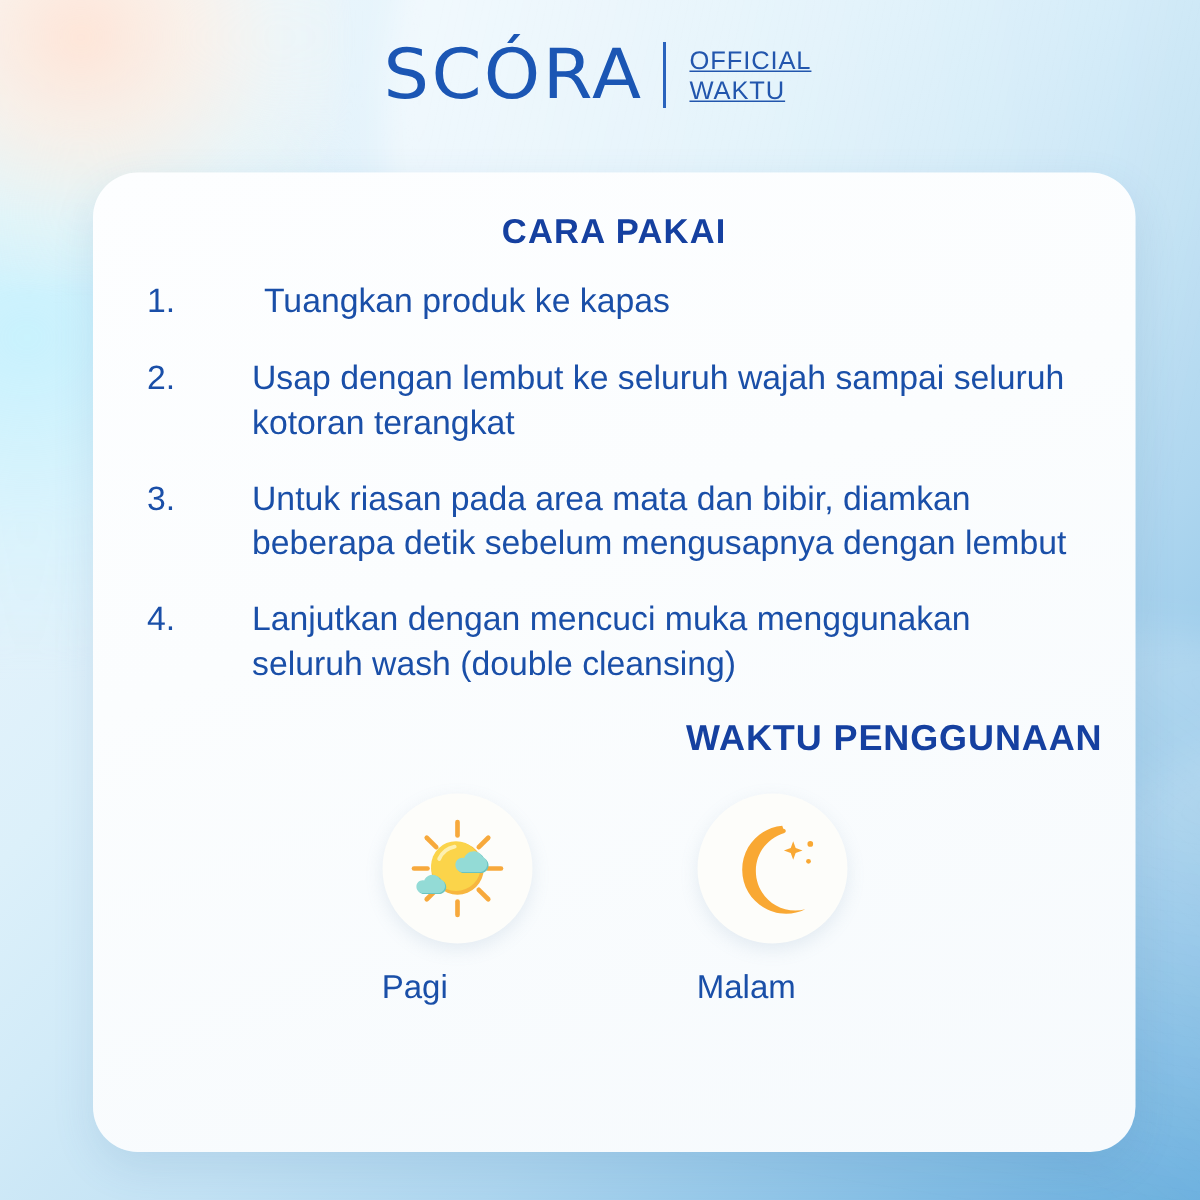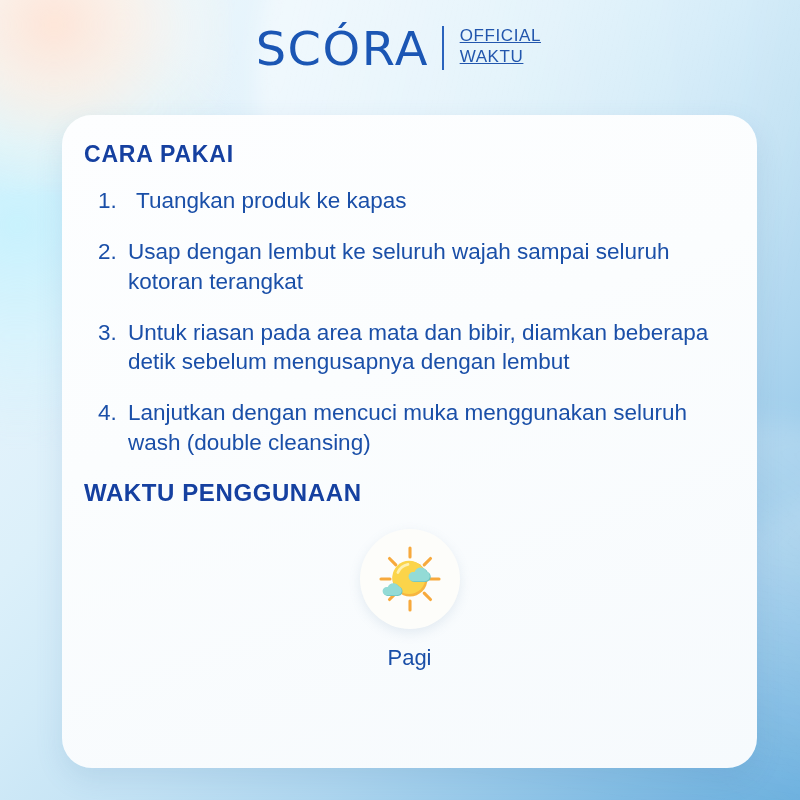--- a/index.html
+++ b/index.html
@@ -80,21 +80,21 @@
     transform: rotate(-26deg);
     filter: blur(16px);
   }
 
   
   .logo-wrap {
     position: absolute;
     top: 26px; left: 0; right: 0;
     display: flex;
     justify-content: center;
-    align-items: flex-start;
+    align-items: flex-end;
     gap: 16px;
     z-index: 5;
   }
   .logo-mark {
     font-family: "DejaVu Sans", sans-serif;
     font-size: 46px;
     font-weight: 400;
     letter-spacing: 1.5px;
     color: #1b56b4;
     line-height: 1;
@@ -121,20 +121,21 @@
     left: 62px; top: 115px;
     width: 695px; height: 653px;
     background: linear-gradient(160deg, #fdfeff 0%, #fbfdfe 40%, #f6fafd 100%);
     border-radius: 30px;
     box-shadow: 0 10px 28px rgba(70,120,170,0.14);
     padding: 26px 22px 0 22px;
     z-index: 4;
   }
 
   .card-title {
+    text-align: center;
     color: #1540a0;
     font-size: 23px;
     font-weight: bold;
     letter-spacing: 0.8px;
     margin-bottom: 18px;
   }
 
   
   .steps { list-style: none; padding: 0 10px 0 14px; }
   .step {
@@ -142,41 +143,40 @@
     color: #1a4fa8;
     font-size: 22.5px;
     line-height: 1.30;
     margin-bottom: 22px;
   }
   .step-num {
     flex: 0 0 auto;
     width: 30px;
   }
   .step-num.wide { width: 38px; }
-  .step-text { flex: 1 1 auto; }
+  .step-text { flex: 1 1 auto; margin-left: 40px; }
 
   
   .usage-title {
-    text-align: left;
+    text-align: right;
     color: #1540a0;
     font-size: 24px;
     font-weight: bold;
     letter-spacing: 0.6px;
     margin-top: 22px;
     margin-bottom: 22px;
   }
   .usage-row {
     display: flex;
     justify-content: center;
     gap: 110px;
   }
   .usage-item {
     display: flex;
     flex-direction: column;
-    align-items: center;
   }
   .icon-circle {
     width: 100px; height: 100px;
     border-radius: 50%;
     background: #fdfdfa;
     box-shadow: 0 4px 12px rgba(120,150,180,0.16);
     display: flex;
     align-items: center;
     justify-content: center;
   }
@@ -256,15 +256,26 @@
           </g>
           <g>
             <path d="M24.8 44.6c2.6 0 4.7 2.1 4.7 4.7s-2.1 4.7-4.7 4.7H14.6c-2.3 0-4.2-1.9-4.2-4.2s1.9-4.2 4.2-4.2c.35 0 .7.04 1 .13.8-2.3 3-3.9 5.6-3.9 2.6 0 4.8 1.7 5.6 4z" fill="#6bc4c0"></path>
             <path d="M24.0 43.9c2.6 0 4.7 2.1 4.7 4.7s-2.1 4.7-4.7 4.7H13.8c-2.3 0-4.2-1.9-4.2-4.2s1.9-4.2 4.2-4.2c.35 0 .7.04 1 .13.8-2.3 3-3.9 5.6-3.9 2.3 0 4.3 1.4 5.2 3.5z" fill="#93dbd6"></path>
           </g>
         </svg>
       </div>
       <div class="usage-label">Pagi</div>
     </div>
 
+    <div class="usage-item">
+      <div class="icon-circle">
+        <svg width="70" height="70" viewBox="0 0 70 70">
+          <path d="M42.5 8.5C27.5 9.8 15.8 22.4 15.8 37.8c0 16.2 13.1 29.3 29.3 29.3 4.6 0 8.9-1.05 12.8-2.95-2.1.55-4.3.85-6.6.85-14.6 0-26.4-11.8-26.4-26.4 0-12.0 8.0-22.1 19.0-25.3.6-.2 1.1-.85.9-1.6-.15-.7-.85-1.25-1.6-1.2z" fill="#f9a833" transform="translate(-1,-2) scale(1.0)"></path>
+          <path d="M48.8 16.8l1.65 4.55 4.55 1.65-4.55 1.65-1.65 4.55-1.65-4.55-4.55-1.65 4.55-1.65z" fill="#f9a833"></path>
+          <circle cx="60.2" cy="18.6" r="1.9" fill="#f9a833"></circle>
+          <circle cx="59.0" cy="30.2" r="1.6" fill="#f9a833"></circle>
+        </svg>
+      </div>
+      <div class="usage-label">Malam</div>
+    </div>
 
   </div>
 </div>
 
 </body></html>

